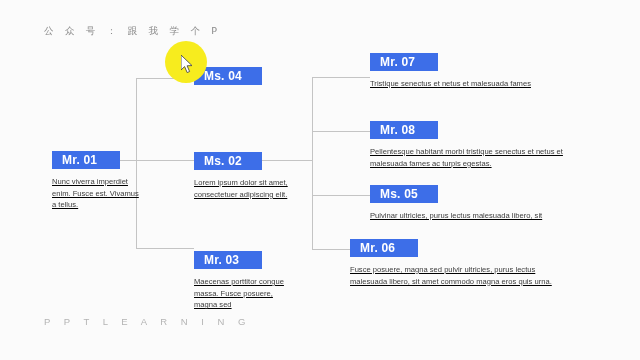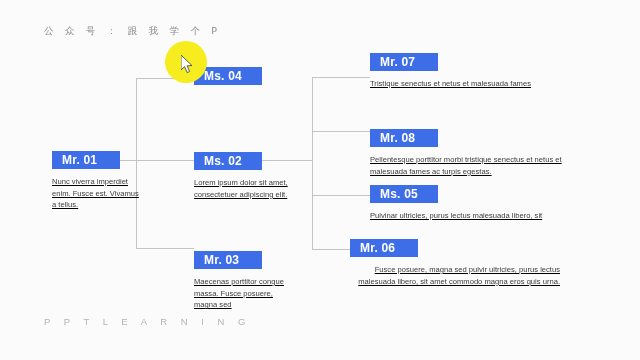--- a/index.html
+++ b/index.html
@@ -73,21 +73,21 @@
     font-size: 7.6px;
     line-height: 11.6px;
     color: #3b3b3b;
     font-family: "Liberation Sans", sans-serif;
   }
 
   
   .col-left  .body-text { width: 92px; }
   .col-mid   .body-text { width: 104px; }
   .col-right .body-text { width: 198px; }
-  .col-right .body-text.narrow { width: 210px; text-align: right; }
+  .col-right .body-text.narrow { width: 210px; }
 
   
   #highlight-dot {
     position: absolute;
     left: 165px;
     top: 41px;
     width: 42px;
     height: 42px;
     border-radius: 50%;
     background: #f7ec1e;
@@ -146,23 +146,23 @@
   <div class="node col-mid" style="left:194px; top:238px;margin-top:12px;">
     <div class="badge">Mr. 03</div>
     <div class="body-text">Maecenas porttitor congue massa. Fusce posuere, magna sed</div>
   </div>
 
   <div class="node col-right" style="left:370px; top:52px;">
     <div class="badge">Mr. 07</div>
     <div class="body-text">Tristique senectus et netus et malesuada fames</div>
   </div>
 
-  <div class="node col-right" style="left:370px; top:120px;margin-top:8px;">
+  <div class="node col-right" style="left:370px; top:120px;">
     <div class="badge">Mr. 08</div>
-    <div class="body-text">Pellentesque porttitor morbi tristique senectus et netus et malesuada fames ac turpis egestas.</div>
+    <div class="body-text">Pellentesque habitant morbi tristique senectus et netus et malesuada fames ac turpis egestas.</div>
   </div>
 
   <div class="node col-right" style="left:370px; top:184px;">
     <div class="badge">Ms. 05</div>
     <div class="body-text">Pulvinar ultricies, purus lectus malesuada libero, sit</div>
   </div>
 
   <div class="node col-right" style="left:350px; top:238px;">
     <div class="badge">Mr. 06</div>
     <div class="body-text narrow">Fusce posuere, magna sed pulvir ultricies, purus lectus malesuada libero, sit amet commodo magna eros quis urna.</div>

